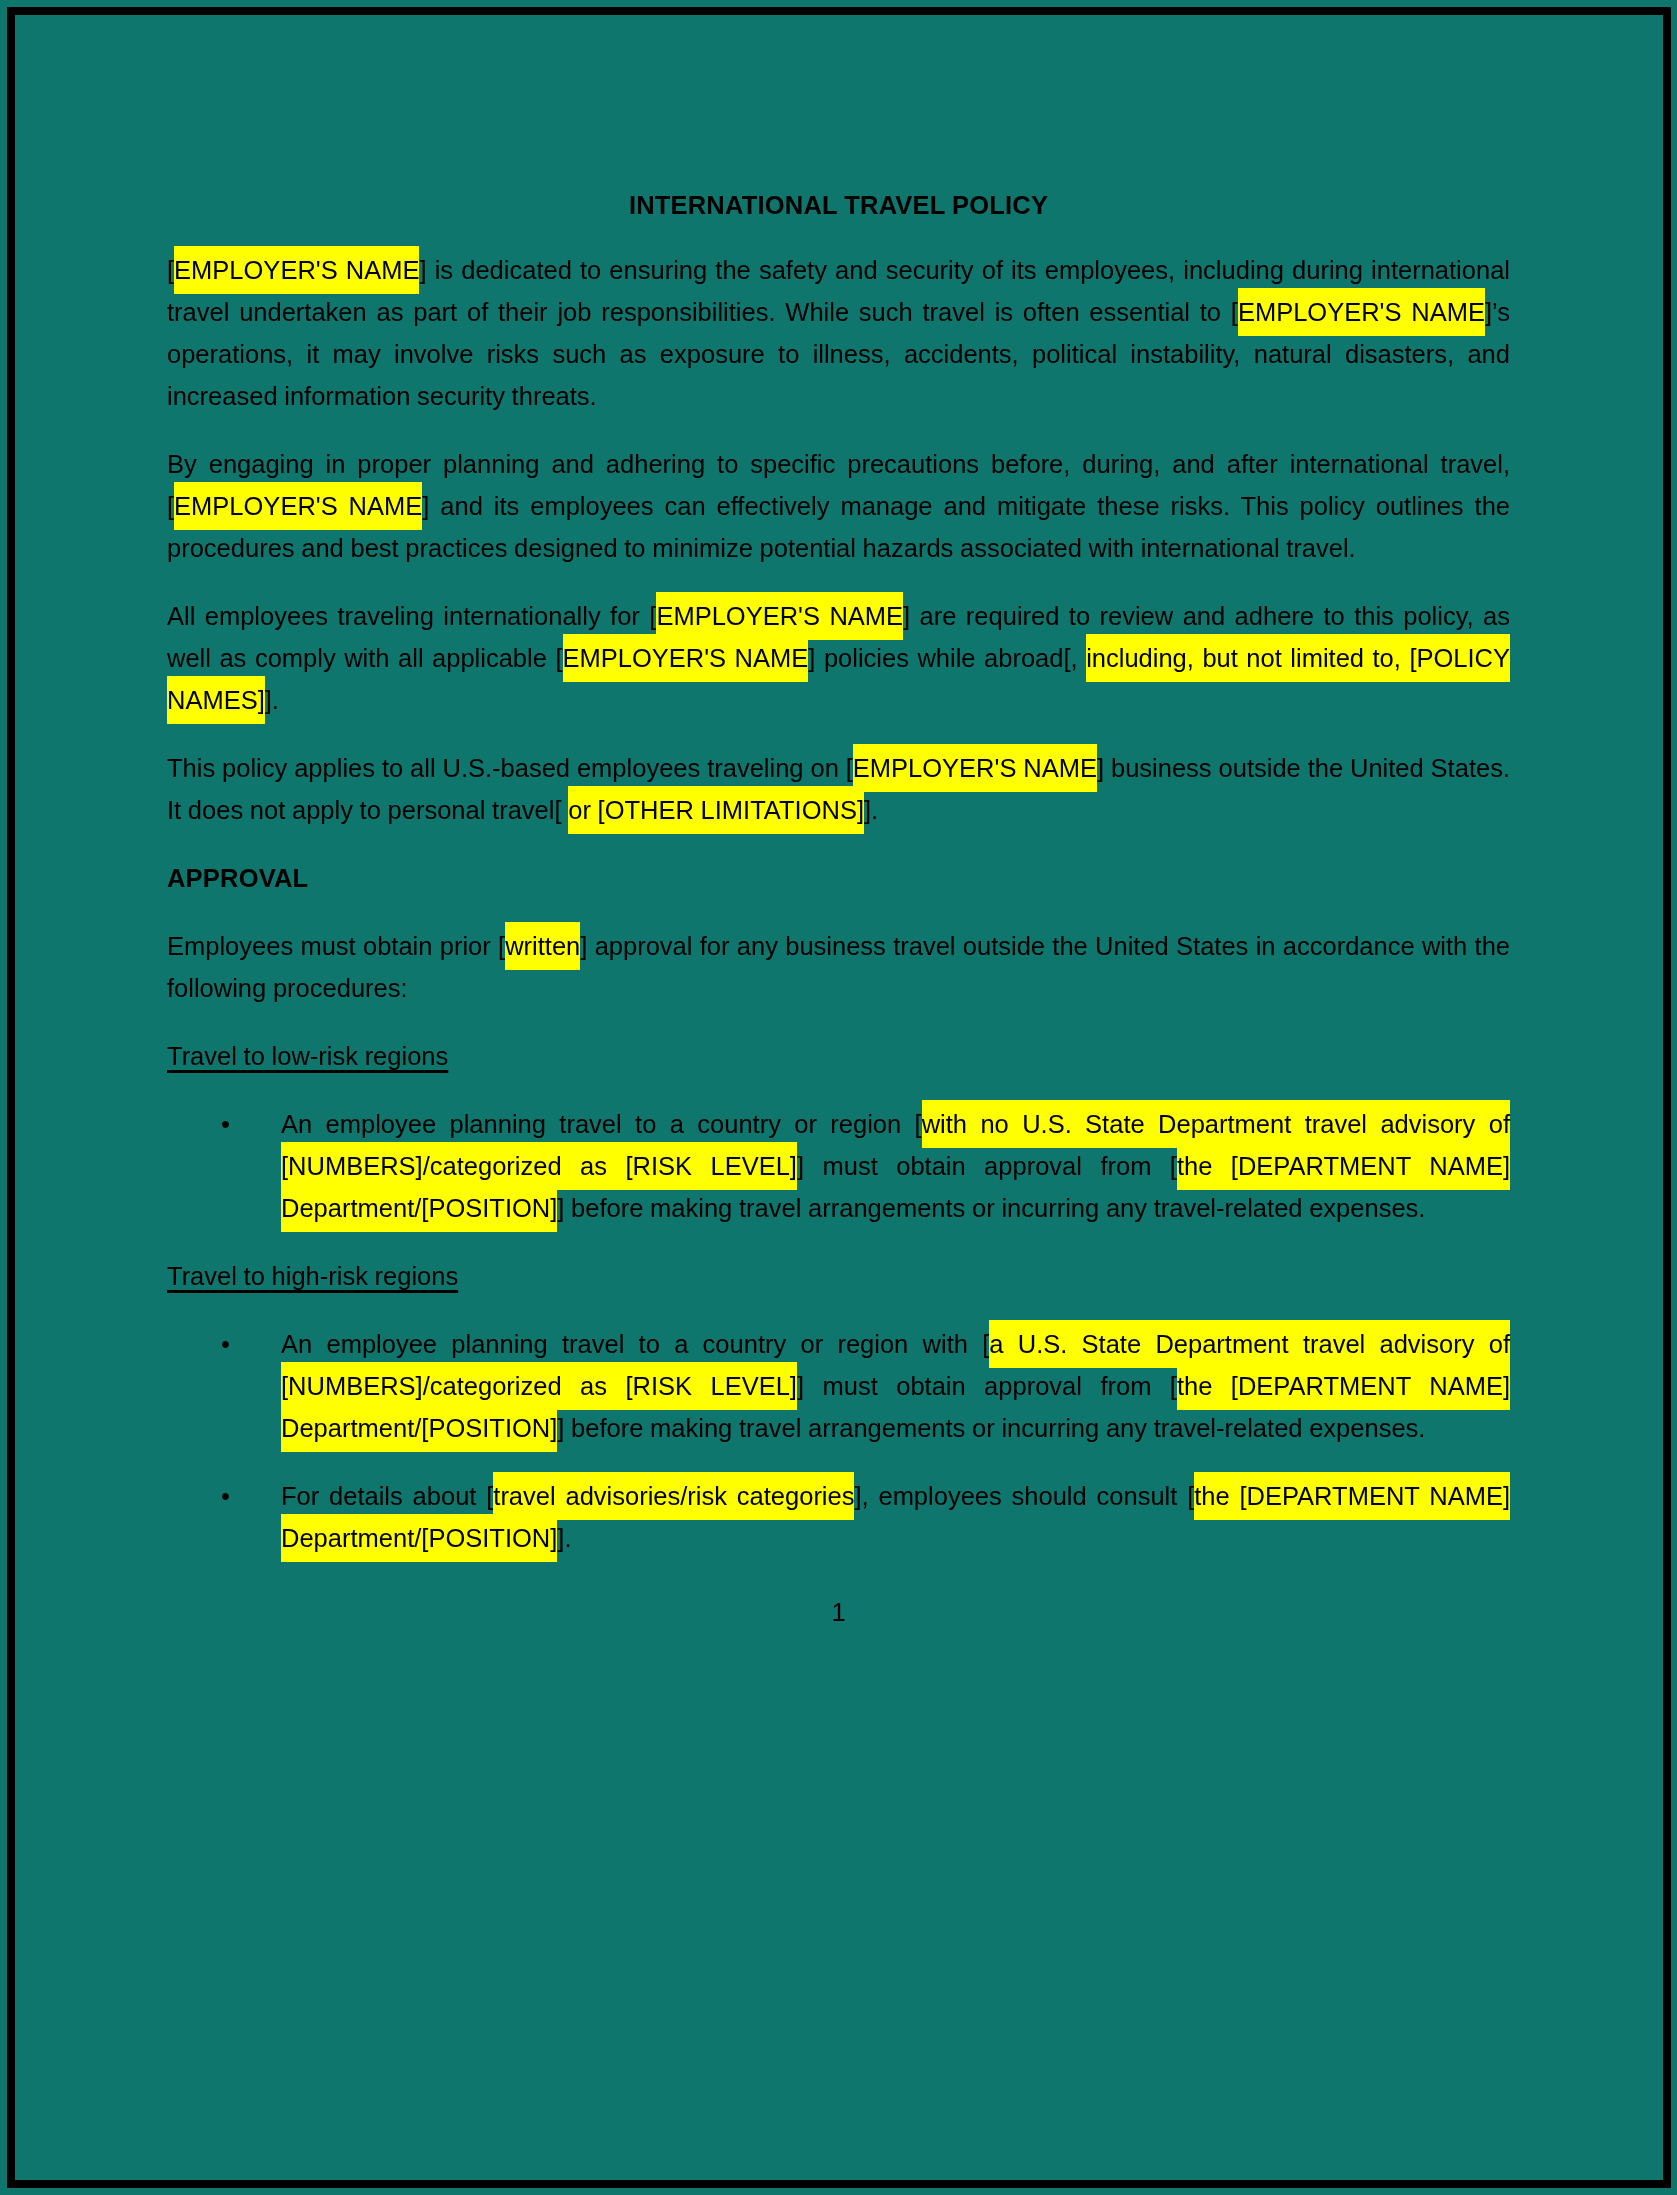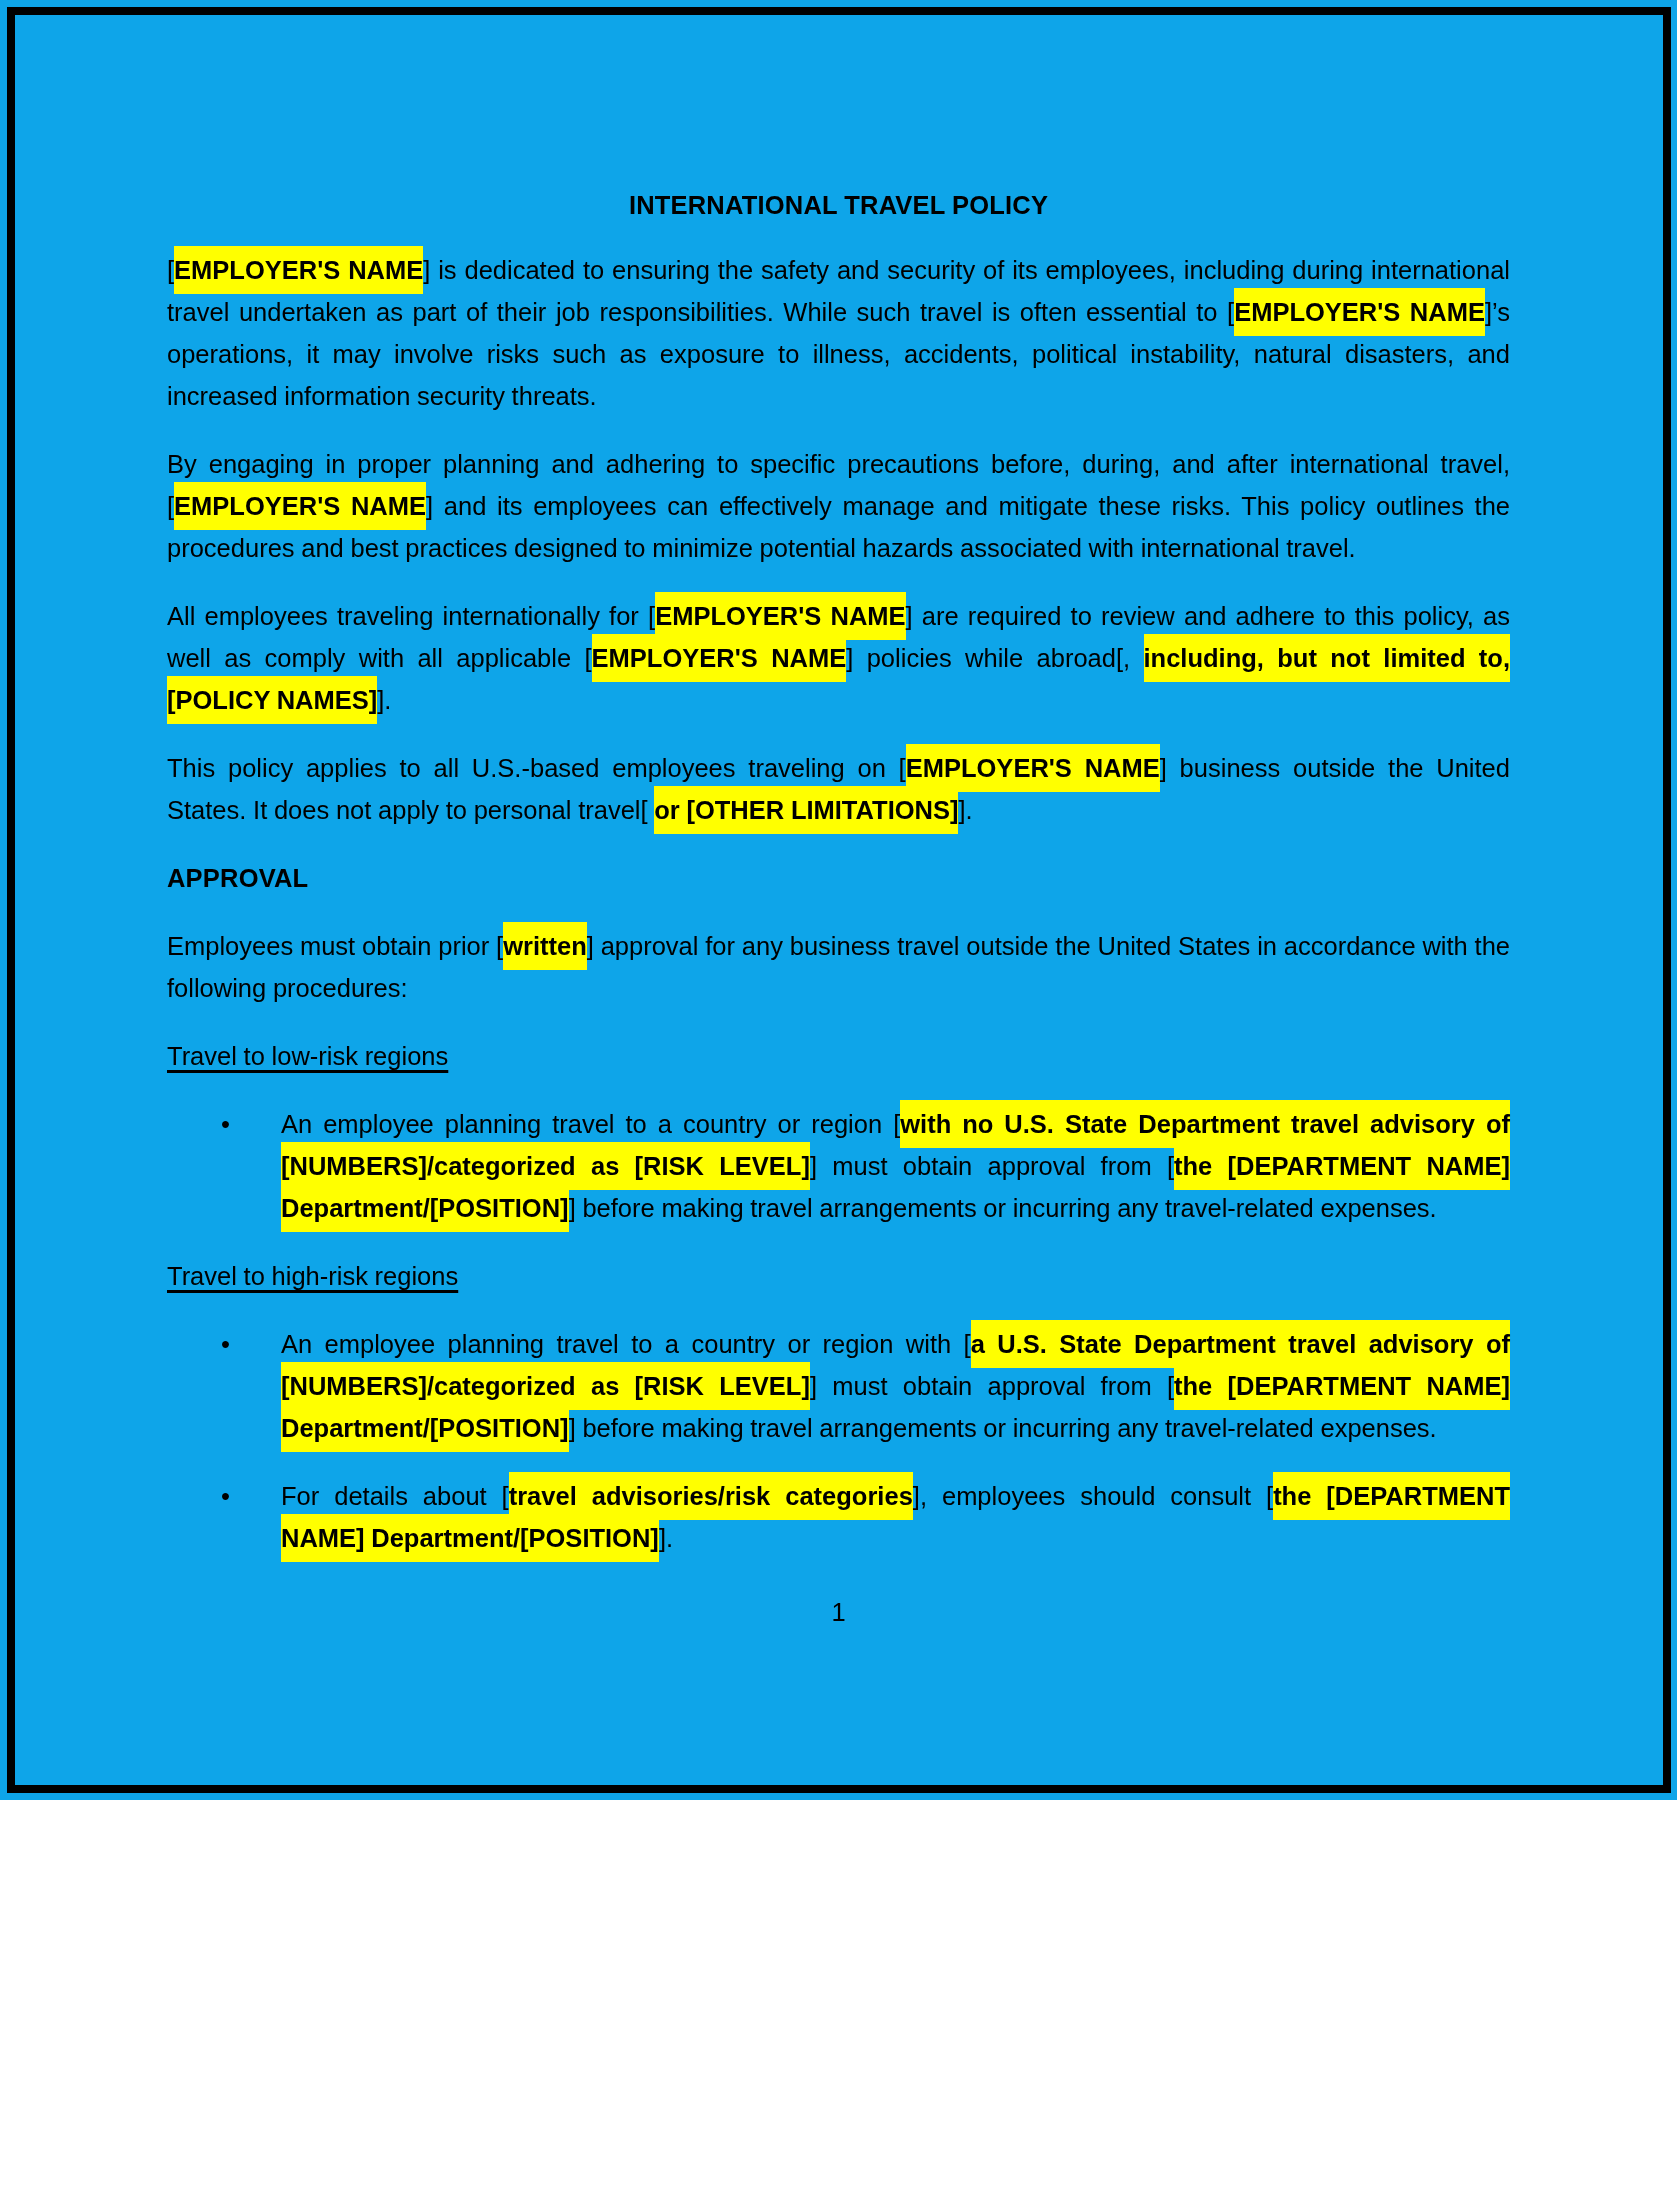--- a/index.html
+++ b/index.html
@@ -1,17 +1,17 @@
 <!DOCTYPE html>
 <html style="--hl: #ffff00;font-size:14px"><head>
 <meta charset="utf-8">
 <style>
   html,body{margin:0;padding:0;background:#ffffff;}
   .page{
-    position:relative;width:1677px;height:1800px;background:#0ea5e9;
+    position:relative;width:1677px;height:2195px;background:#0f766e;
     overflow:hidden;color:#000;font-family:"Liberation Sans",sans-serif;
   }
   .frame{
     position:absolute;top:7px;left:7px;right:6.1px;bottom:7px;
     border:8.8px solid #000;pointer-events:none;
   }
   .content{
     position:absolute;top:0;left:0;right:0;bottom:0;
     padding:184px 167px 0 167px;box-sizing:border-box;
     font-size:25.5px;line-height:42px;word-spacing:-0.4px;
@@ -22,21 +22,21 @@
   }
   .heading{margin:0 0 26px 0;font-size:25.5px;line-height:42px;font-weight:700;letter-spacing:0.2px;}
   .subheading{
     margin:16px 0 26px 0;font-size:25.5px;line-height:42px;font-weight:400;
     text-decoration:underline;text-decoration-thickness:2.6px;text-underline-offset:5.3px;
   }
   .para,.bullet{margin:0 0 26px 0;text-align:justify;}
   .para.left{text-align:left;}
   .bullet{position:relative;padding-left:114px;}
   .marker{position:absolute;left:54px;top:0;}
-  .hl{background:var(--hl,#ffff00);padding:10px 0;font-weight:bold;}
+  .hl{background:var(--hl,#ffff00);padding:10px 0;}
   .footer{margin-top:32px;text-align:center;font-size:25.5px;line-height:42px;}
 </style>
 </head>
 <body>
 
 <div class="page">
   <div class="frame"></div>
   <div class="content">
     <h1 class="title">INTERNATIONAL TRAVEL POLICY</h1>
     <div>

